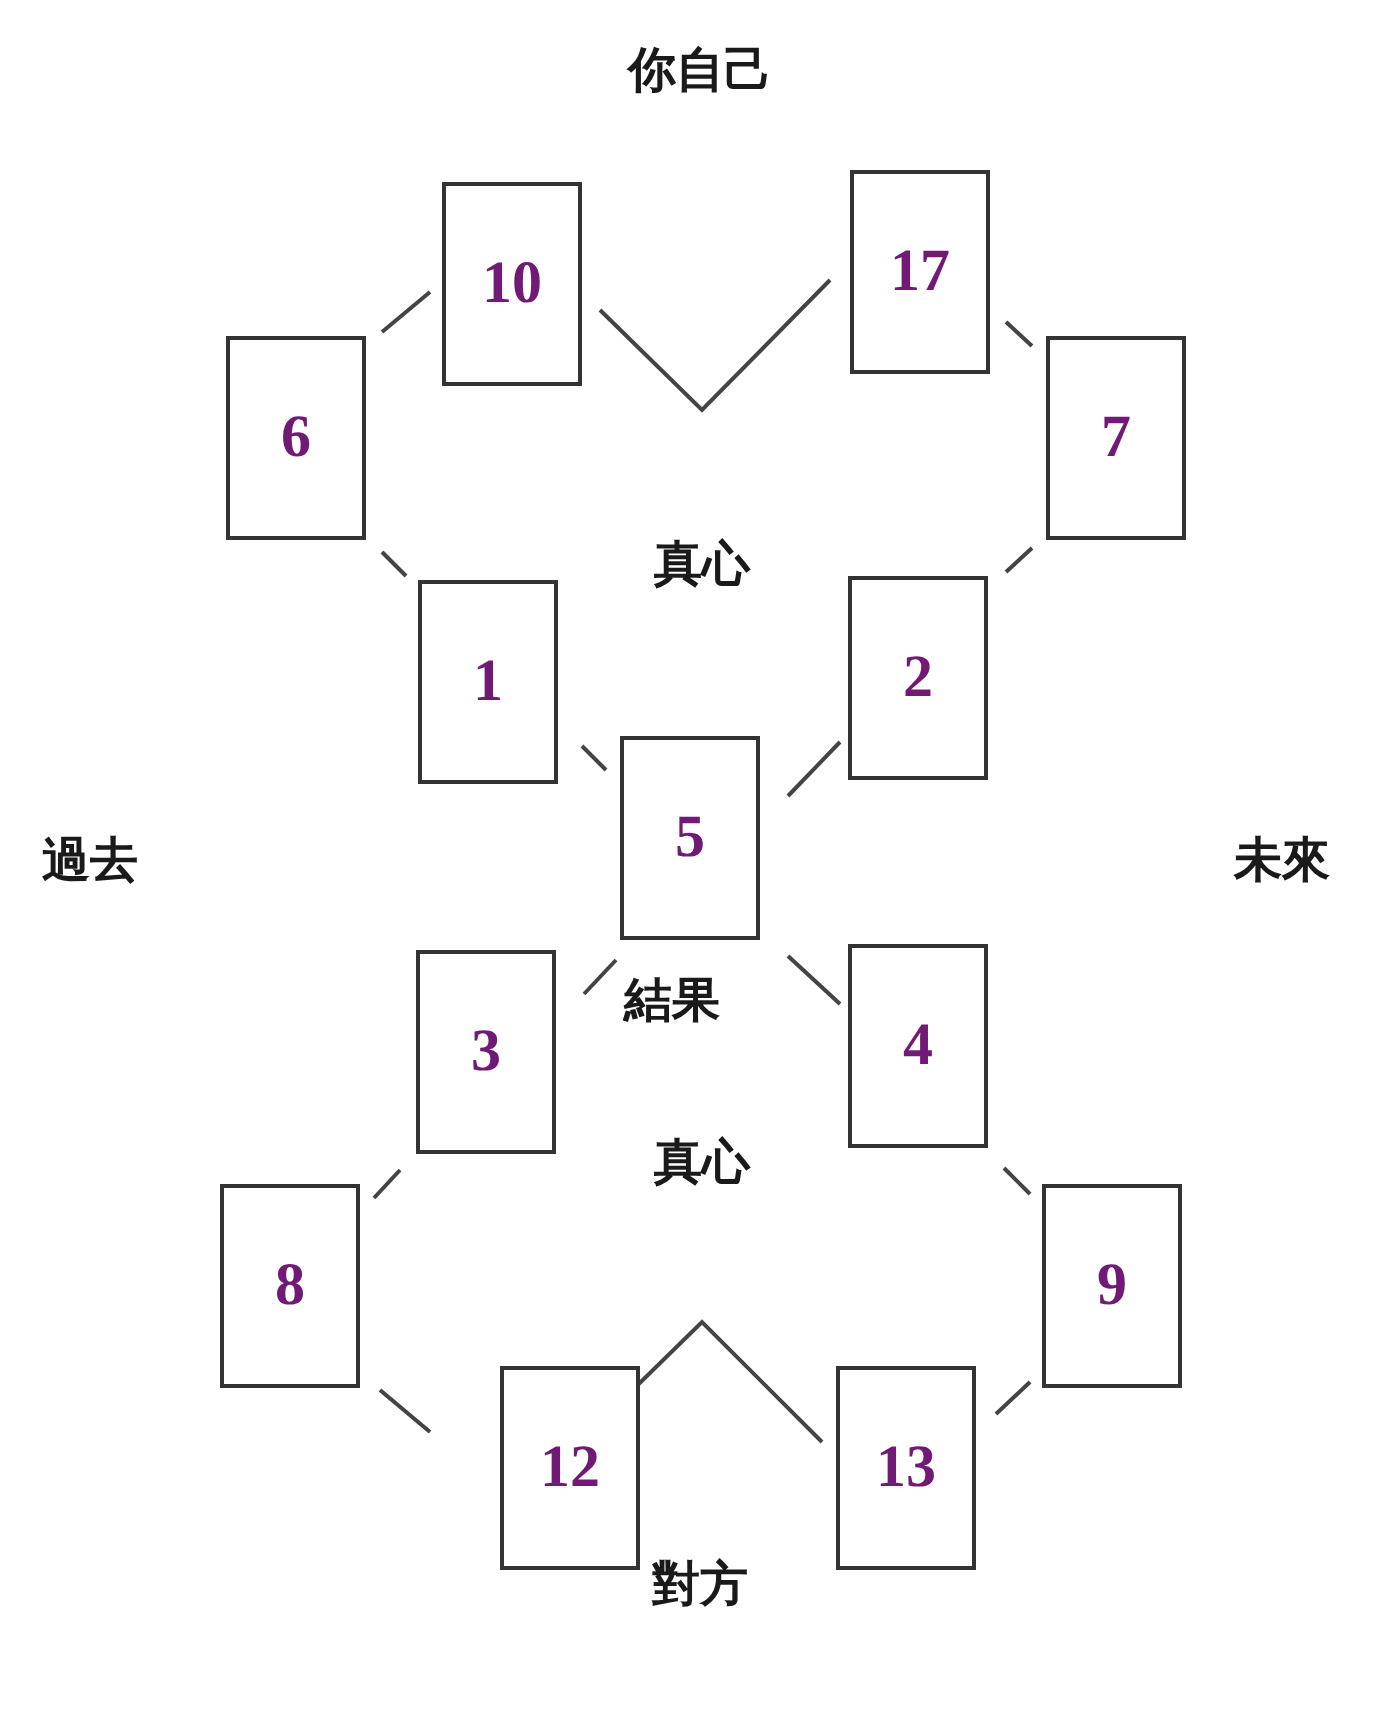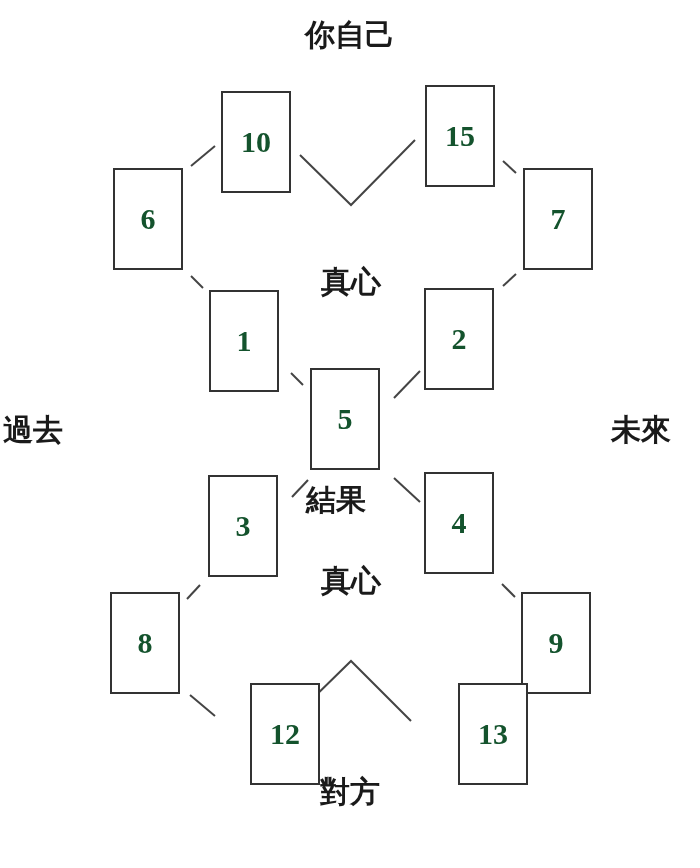--- a/index.html
+++ b/index.html
@@ -2,22 +2,22 @@
 <html><head>
 <meta charset="utf-8">
 <style>
   html, body { margin:0; padding:0; background:#ffffff; }
   body { width:700px; height:868px; position:relative; overflow:hidden;
          font-family:"DejaVu Serif","Liberation Serif",serif; color:#1a1a1a; }
   #lines { position:absolute; left:0; top:0; width:700px; height:868px; }
   .card { position:absolute; width:66px; height:98px; border:2.5px solid #333;
           background:#fff; box-sizing:content-box; display:flex; align-items:center;
           justify-content:center; font-family:"Liberation Serif","DejaVu Serif",serif;
-          font-weight:bold; font-size:30px; color:#14532d; }
-  .label { position:absolute; font-weight:bold; font-size:30px; white-space:nowrap;
+          font-weight:bold; font-size:30px; color:#701a75; }
+  .label { position:absolute; font-weight:bold; font-size:24px; white-space:nowrap;
            transform:translate(-50%,-50%); color:#1a1a1a; }
 </style>
 </head>
 <body>
 
 <svg id="lines" viewBox="0 0 700 868">
   <g stroke="#444" stroke-width="2" fill="none">
 
     <line x1="191" y1="166" x2="215" y2="146"></line>
 
@@ -44,31 +44,31 @@
     <line x1="190" y1="695" x2="215" y2="716"></line>
 
     <polyline points="303,708 351,661 411,721"></polyline>
 
     <line x1="498" y1="707" x2="515" y2="691"></line>
   </g>
 </svg>
 
 <div class="label" style="left:350px;top:35px;">你自己</div>
 <div class="label" style="left:350px;top:792px;">對方</div>
-<div class="label" style="left:33px;top:430px;">過去</div>
+<div class="label" style="left:45px;top:430px;">過去</div>
 <div class="label" style="left:641px;top:430px;">未來</div>
 <div class="label" style="left:351px;top:282px;">真心</div>
 <div class="label" style="left:336px;top:500px;">結果</div>
 <div class="label" style="left:351px;top:581px;">真心</div>
 
 <div class="card" style="left:209px;top:290px;">1</div>
 <div class="card" style="left:424px;top:288px;">2</div>
 <div class="card" style="left:208px;top:475px;">3</div>
 <div class="card" style="left:424px;top:472px;">4</div>
 <div class="card" style="left:310px;top:368px;">5</div>
 <div class="card" style="left:113px;top:168px;">6</div>
 <div class="card" style="left:523px;top:168px;">7</div>
 <div class="card" style="left:110px;top:592px;">8</div>
 <div class="card" style="left:521px;top:592px;">9</div>
 <div class="card" style="left:221px;top:91px;">10</div>
-<div class="card" style="left:425px;top:85px;">15</div>
+<div class="card" style="left:425px;top:85px;">17</div>
 <div class="card" style="left:222px;top:683px;margin-left:28px;">12</div>
-<div class="card" style="left:418px;top:683px;margin-left:40px;">13</div>
+<div class="card" style="left:418px;top:683px;">13</div>
 
 </body></html>

